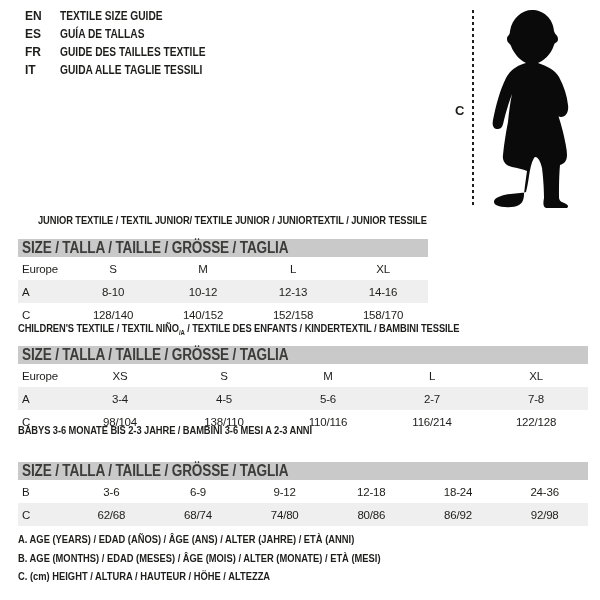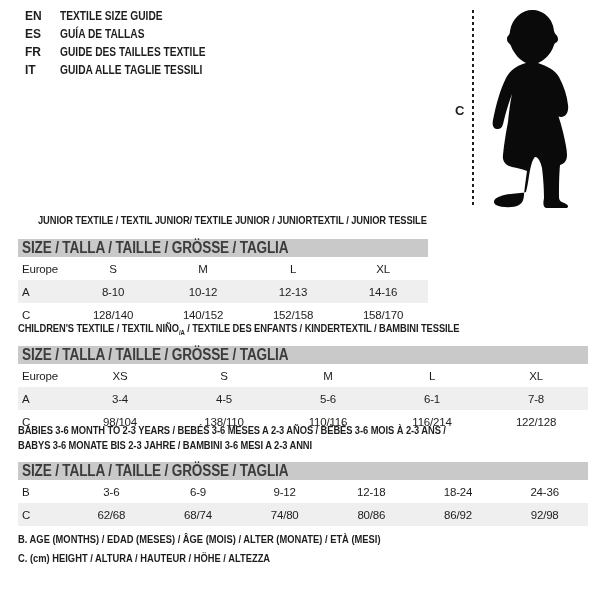--- a/index.html
+++ b/index.html
@@ -153,36 +153,35 @@
         <td>S</td>
         <td>M</td>
         <td>L</td>
         <td>XL</td>
       </tr>
       <tr>
         <td class="lbl">A</td>
         <td>3-4</td>
         <td>4-5</td>
         <td>5-6</td>
-        <td>6-1</td>
+        <td>2-7</td>
         <td>7-8</td>
       </tr>
       <tr>
         <td class="lbl">C</td>
         <td>98/104</td>
         <td>138/110</td>
         <td>110/116</td>
         <td>116/214</td>
         <td>122/128</td>
       </tr>
     </tbody>
   </table>
 
   <div class="abs sec-title t3-title">
-    <div><span class="condensed">BABIES 3-6 MONTH TO 2-3 YEARS / BEBÉS 3-6 MESES A 2-3 AÑOS / BÉBÉS 3-6 MOIS À 2-3 ANS /</span></div>
     <div><span class="condensed">BABYS 3-6 MONATE BIS 2-3 JAHRE / BAMBINI 3-6 MESI A 2-3 ANNI</span></div>
   </div>
   <table class="size-table t3">
     <colgroup>
         <col class="label-col">
         <col>
         <col>
         <col>
         <col>
         <col>
@@ -207,17 +206,18 @@
         <td>68/74</td>
         <td>74/80</td>
         <td>80/86</td>
         <td>86/92</td>
         <td>92/98</td>
       </tr>
     </tbody>
   </table>
 
   <div class="abs legend">
+    <div class="legend-line"><span class="condensed">A. AGE (YEARS) / EDAD (AÑOS) / ÂGE (ANS) / ALTER (JAHRE) / ETÀ (ANNI)</span></div>
     <div class="legend-line"><span class="condensed">B. AGE (MONTHS) / EDAD (MESES) / ÂGE (MOIS) / ALTER (MONATE) / ETÀ (MESI)</span></div>
     <div class="legend-line"><span class="condensed">C. (cm) HEIGHT / ALTURA / HAUTEUR / HÖHE / ALTEZZA</span></div>
   </div>
 
 </div>
 
 </body></html>

